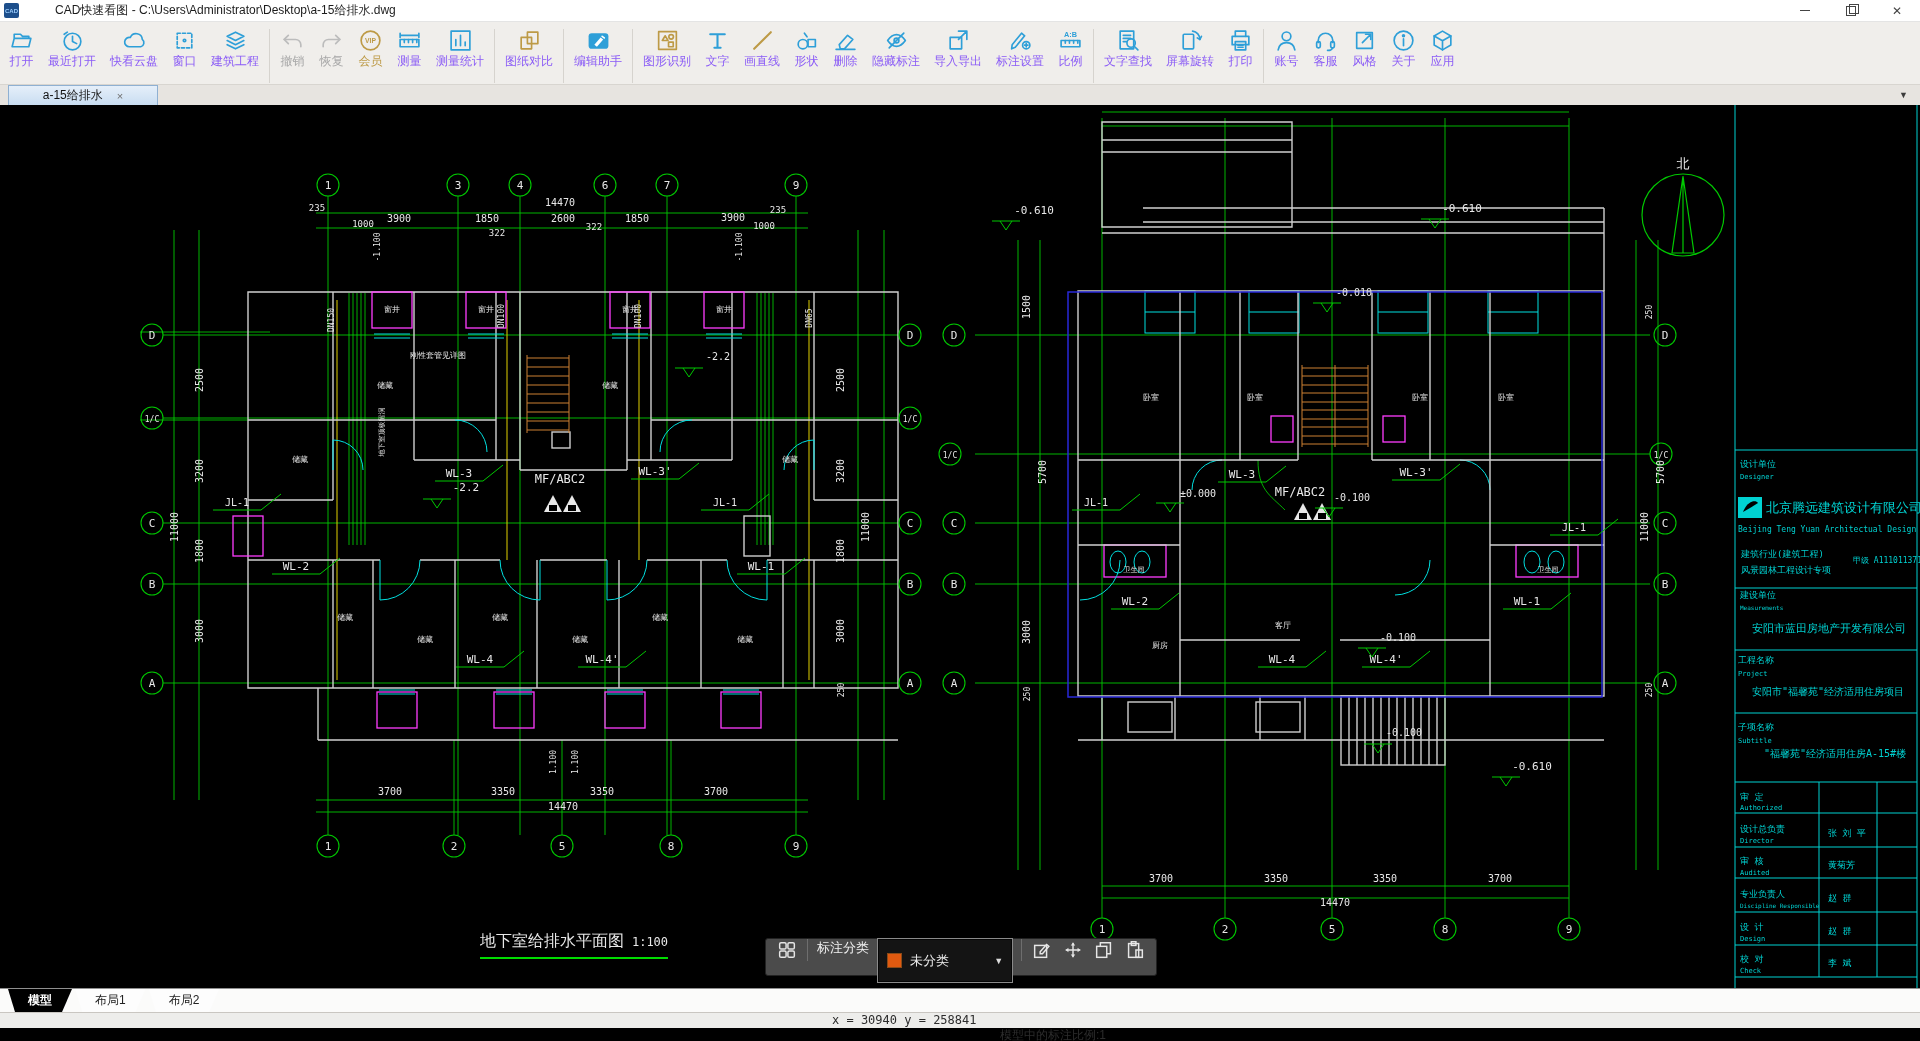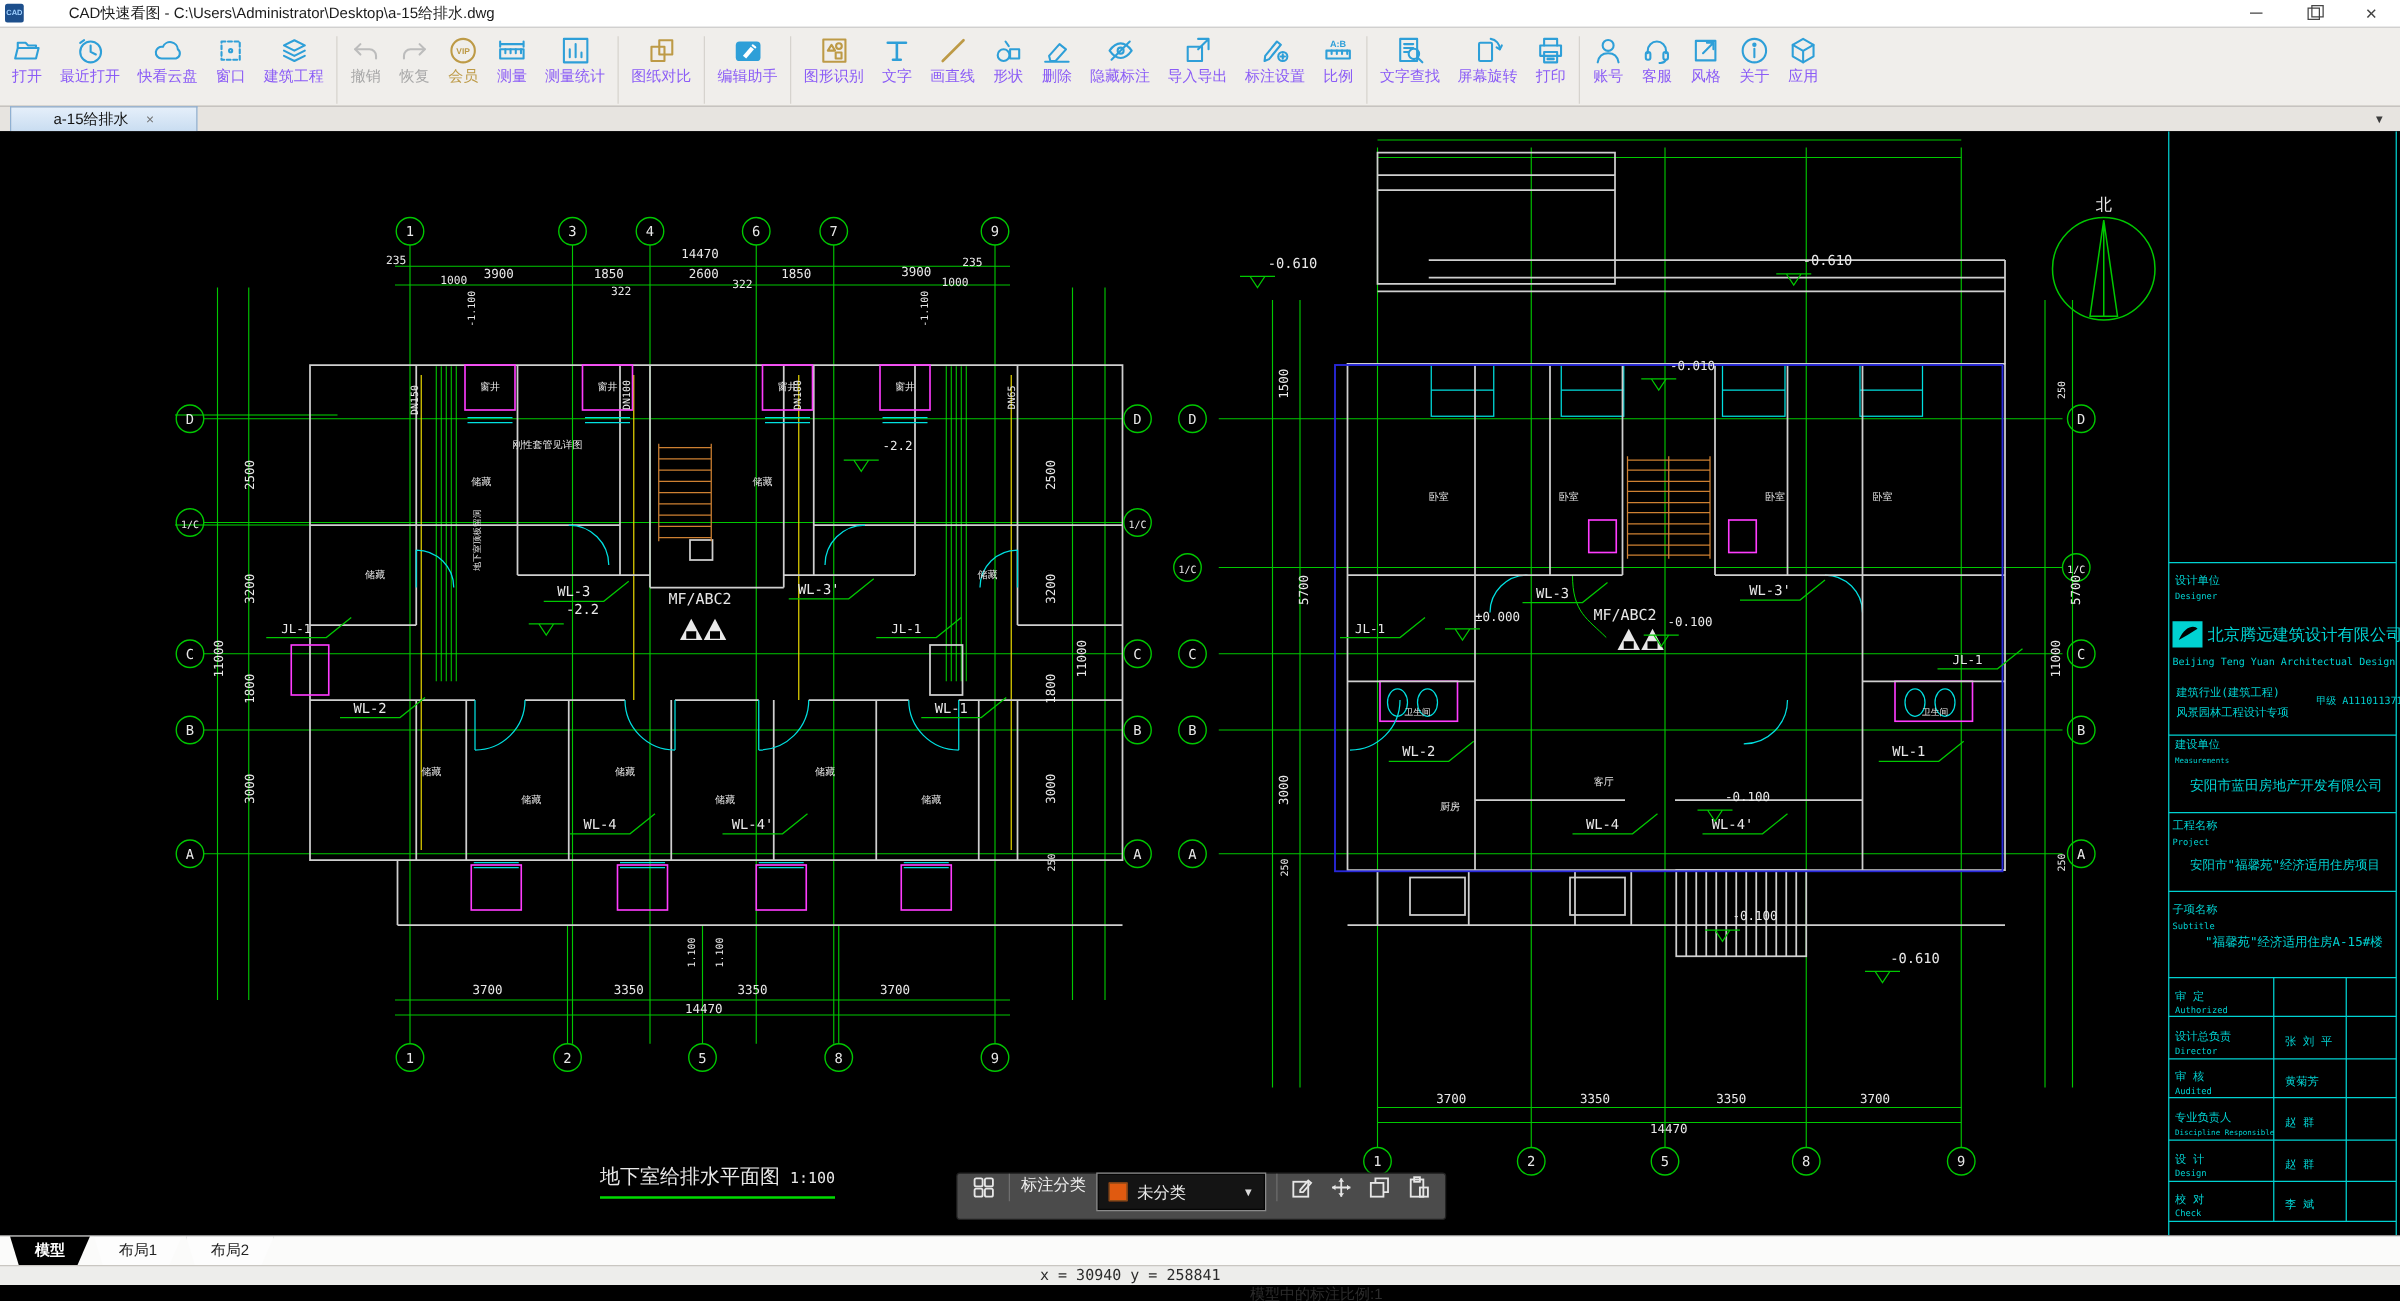--- a/index.html
+++ b/index.html
@@ -44,21 +44,21 @@
   #cad-svg text{font-family:"DejaVu Sans Mono","Liberation Mono",monospace;}
 
   
   #float-toolbar{position:absolute;left:765px;top:938px;width:392px;height:38px;background:#4b4b4b;
     border:1px solid #222;border-radius:3px;display:flex;gap:9px;padding:0 10px;
     box-sizing:border-box;box-shadow:0 1px 5px rgba(0,0,0,.65);}
   .ft-icon{color:#e6e6e6;cursor:pointer;display:flex;}
   .ft-icon svg{width:22px;height:22px;}
   .ft-sep{width:1px;height:22px;background:#6e6e6e;}
   .ft-label{color:#f0f0f0;font-size:13px;white-space:nowrap;}
-  .ft-dropdown{width:150px;height:29px;background:#141414;border:1px solid #060606;outline:1px solid #8a8a8a;
+  .ft-dropdown{width:150px;height:43px;background:#141414;border:1px solid #060606;outline:1px solid #8a8a8a;
     display:flex;align-items:center;gap:8px;padding:0 8px;box-sizing:border-box;cursor:pointer;}
   .swatch{width:15px;height:15px;border:1px solid #8a4a18;box-sizing:border-box;}
   .ft-value{color:#ececec;font-size:13px;flex:1;}
   .caret{color:#dcdcdc;font-size:9px;}
 
   
   #sheetbar{position:absolute;top:988px;left:0;right:0;height:24px;background:#fbfbfa;
     border-top:1px solid #8f8f8f;display:flex;align-items:center;padding-left:8px;gap:3px;box-sizing:border-box;}
   .sheet-tab{font-size:12px;padding:3px 20px;cursor:pointer;
     clip-path:polygon(0 0,100% 0,calc(100% - 10px) 100%,7px 100%);}

